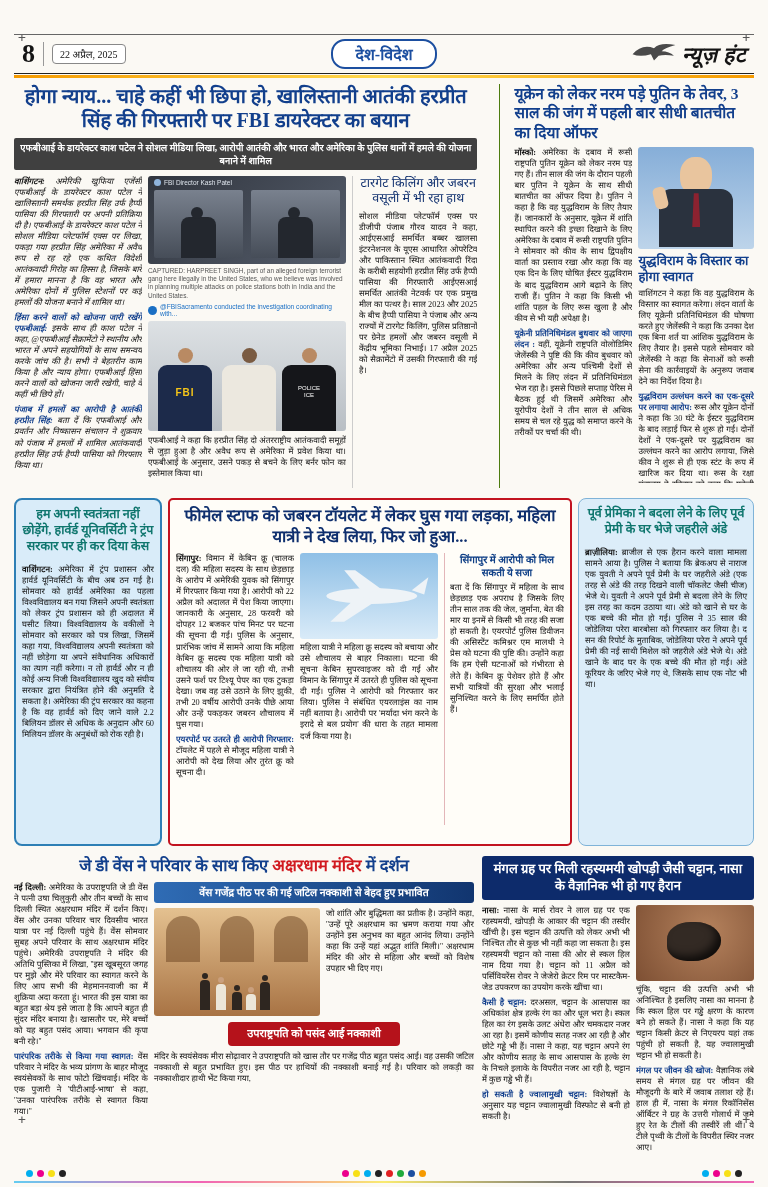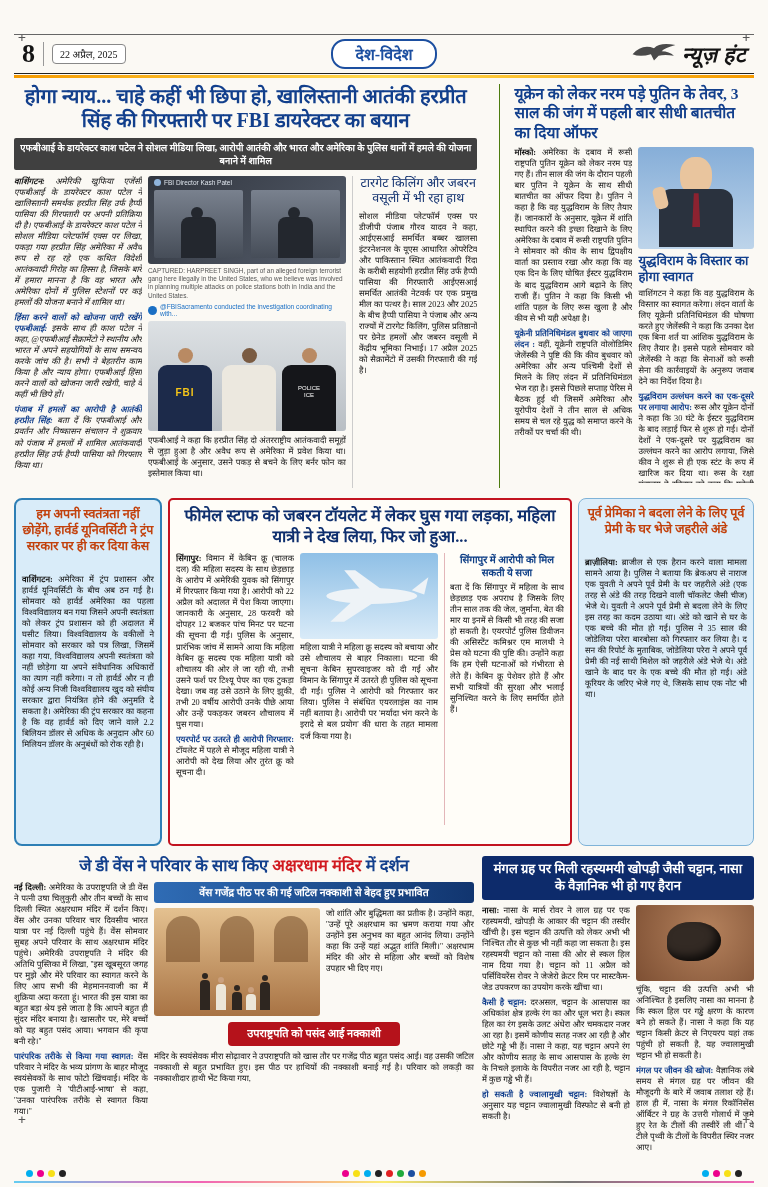--- a/index.html
+++ b/index.html
@@ -87,21 +87,21 @@
   .p-body { width:74px; height:58px; background:#2a323e; border-radius:12px 12px 0 0; margin:-6px auto 0; position:relative; }
   .p-tie { position:absolute; left:50%; top:4px; width:8px; height:34px; margin-left:-4px;
     background:#8c2230; clip-path:polygon(20% 0,80% 0,100% 100%,0 100%); }
   .p-hand { position:absolute; left:16px; top:40px; width:13px; height:22px; background:#e9c59e;
     border-radius:5px; transform:rotate(-14deg); }
   .putin-sub { font-weight:bold; color:#123f8c; font-size:13px; line-height:1.25; margin:4px 0 2px; text-align:left; }
 
   
   .row2 { display:flex; gap:6px; margin-top:10px; height:348px; overflow:hidden; }
   .harvard { width:148px; background:#d9ecf9; border:2px solid #2e7fb5; border-radius:8px; padding:6px; overflow:hidden; }
-  .box-head { color:#c2410c; font-size:12.5px; font-weight:bold; line-height:1.28; text-align:center; margin-bottom:20px; }
+  .box-head { color:#0f766e; font-size:12.5px; font-weight:bold; line-height:1.28; text-align:center; margin-bottom:10px; }
   .singapore { width:404px; border:2px solid #c21320; border-radius:5px; padding:6px; background:#fffdf8; overflow:hidden; }
   .sg-head { color:#0f2f6e; font-size:16.5px; font-weight:bold; line-height:1.25; text-align:center; }
   .sg-cols { display:flex; gap:6px; margin-top:6px; height:272px; overflow:hidden; }
   .sg-c1 { width:118px; overflow:hidden; }
   .sg-c2 { width:138px; overflow:hidden; }
   .sg-c3 { flex:1; overflow:hidden; border-left:1px solid #e3b6b9; padding-left:5px; }
   .plane-img { position:relative; height:86px; background:linear-gradient(#8fc0e6,#d9ebf8);
     border-radius:3px; overflow:hidden; margin-bottom:3px; }
   .sg-sub-head { color:#0f3f86; font-weight:bold; font-size:10px; line-height:1.3; text-align:center; margin-bottom:3px; }
   .eggs { flex:1; background:#dcedf9; border:1.5px solid #7fb3d8; border-radius:8px; padding:6px; overflow:hidden; }

